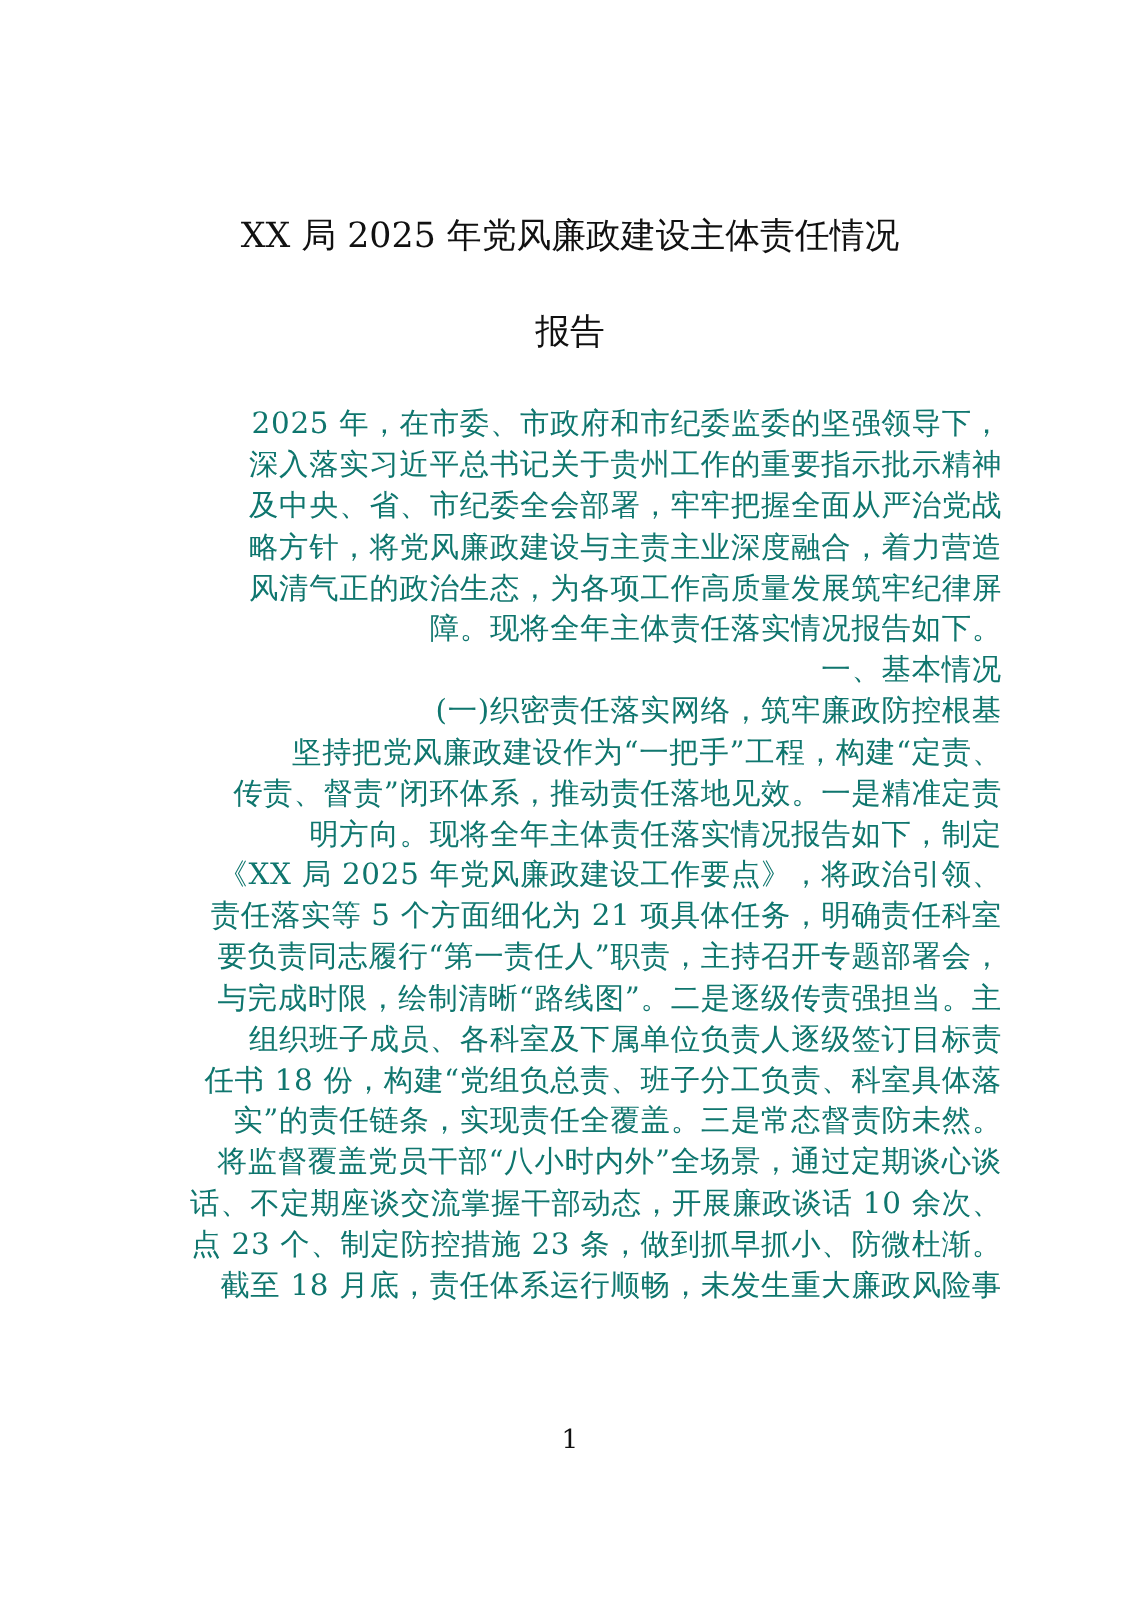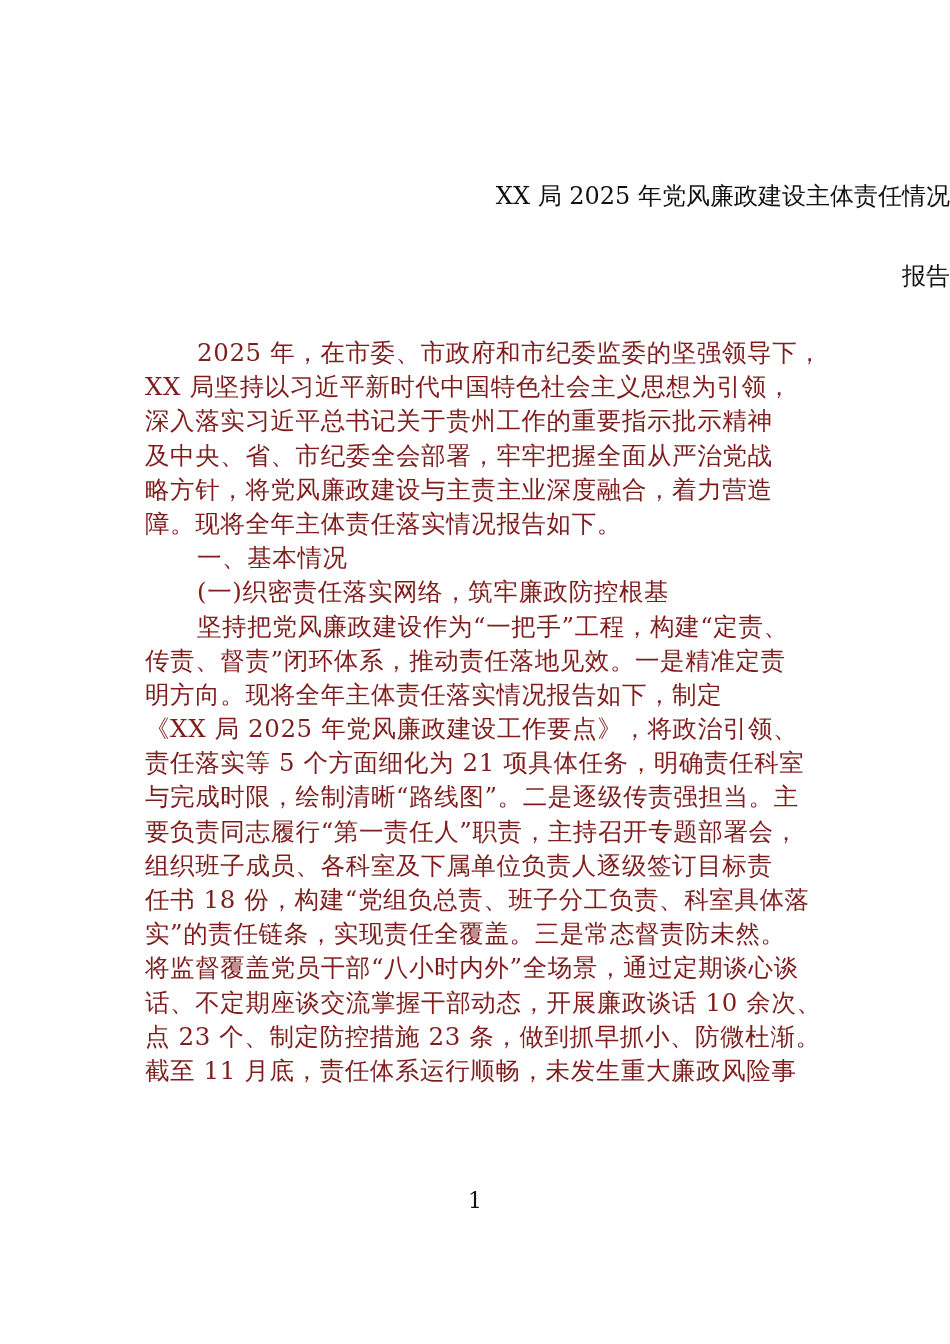--- a/index.html
+++ b/index.html
@@ -1,55 +1,55 @@
 <!DOCTYPE html>
 <html><head>
 <meta charset="utf-8">
 <style>
   html, body { margin: 0; padding: 0; background: #ffffff; }
   body { width: 950px; height: 1344px; position: relative; overflow: hidden;
          font-family: "DejaVu Serif", "Liberation Serif", serif; color: #111111; }
   .page { position: absolute; left: 0; top: 0; width: 950px; height: 1344px; background: #ffffff; }
-  .title { position: absolute; left: 0; width: 950px; text-align: right;
-           font-size: 24px; line-height: 40px; color: #111; letter-spacing: 0px; }
+  .title { position: absolute; left: 0; width: 950px; text-align: center;
+           font-size: 29px; line-height: 40px; color: #111; letter-spacing: 0px; }
   .title.l1 { top: 176px; }
   .title.l2 { top: 256px; }
   .body { position: absolute; left: 145px; top: 336px; width: 690px; }
   .line { font-size: 24.5px; line-height: 34.2px; height: 34.2px; white-space: nowrap;
-          color: #7f1d1d; letter-spacing: 0.6px; }
+          color: #0f766e; letter-spacing: 0.6px; text-align: right; }
   .indent { padding-left: 52px; }
   .pagenum { position: absolute; top: 1188px; left: 0; width: 950px; text-align: center;
              font-size: 22px; color: #111; }
 </style>
 </head>
 <body>
 
 <div class="page">
   <div class="title l1">XX 局 2025 年党风廉政建设主体责任情况</div>
   <div class="title l2">报告</div>
 
   <div class="body">
     <div class="line indent">2025 年，在市委、市政府和市纪委监委的坚强领导下，</div>
-    <div class="line">XX 局坚持以习近平新时代中国特色社会主义思想为引领，</div>
     <div class="line">深入落实习近平总书记关于贵州工作的重要指示批示精神</div>
     <div class="line">及中央、省、市纪委全会部署，牢牢把握全面从严治党战</div>
     <div class="line">略方针，将党风廉政建设与主责主业深度融合，着力营造</div>
+    <div class="line">风清气正的政治生态，为各项工作高质量发展筑牢纪律屏</div>
     <div class="line">障。现将全年主体责任落实情况报告如下。</div>
     <div class="line indent">一、基本情况</div>
     <div class="line indent">(一)织密责任落实网络，筑牢廉政防控根基</div>
     <div class="line indent">坚持把党风廉政建设作为“一把手”工程，构建“定责、</div>
     <div class="line">传责、督责”闭环体系，推动责任落地见效。一是精准定责</div>
     <div class="line">明方向。现将全年主体责任落实情况报告如下，制定</div>
     <div class="line">《XX 局 2025 年党风廉政建设工作要点》，将政治引领、</div>
     <div class="line">责任落实等 5 个方面细化为 21 项具体任务，明确责任科室</div>
+    <div class="line">要负责同志履行“第一责任人”职责，主持召开专题部署会，</div>
     <div class="line">与完成时限，绘制清晰“路线图”。二是逐级传责强担当。主</div>
-    <div class="line">要负责同志履行“第一责任人”职责，主持召开专题部署会，</div>
     <div class="line">组织班子成员、各科室及下属单位负责人逐级签订目标责</div>
     <div class="line">任书 18 份，构建“党组负总责、班子分工负责、科室具体落</div>
     <div class="line">实”的责任链条，实现责任全覆盖。三是常态督责防未然。</div>
     <div class="line">将监督覆盖党员干部“八小时内外”全场景，通过定期谈心谈</div>
     <div class="line">话、不定期座谈交流掌握干部动态，开展廉政谈话 10 余次、</div>
     <div class="line">点 23 个、制定防控措施 23 条，做到抓早抓小、防微杜渐。</div>
-    <div class="line">截至 11 月底，责任体系运行顺畅，未发生重大廉政风险事</div>
+    <div class="line">截至 18 月底，责任体系运行顺畅，未发生重大廉政风险事</div>
   </div>
 
   <div class="pagenum">1</div>
 </div>
 
 </body></html>

